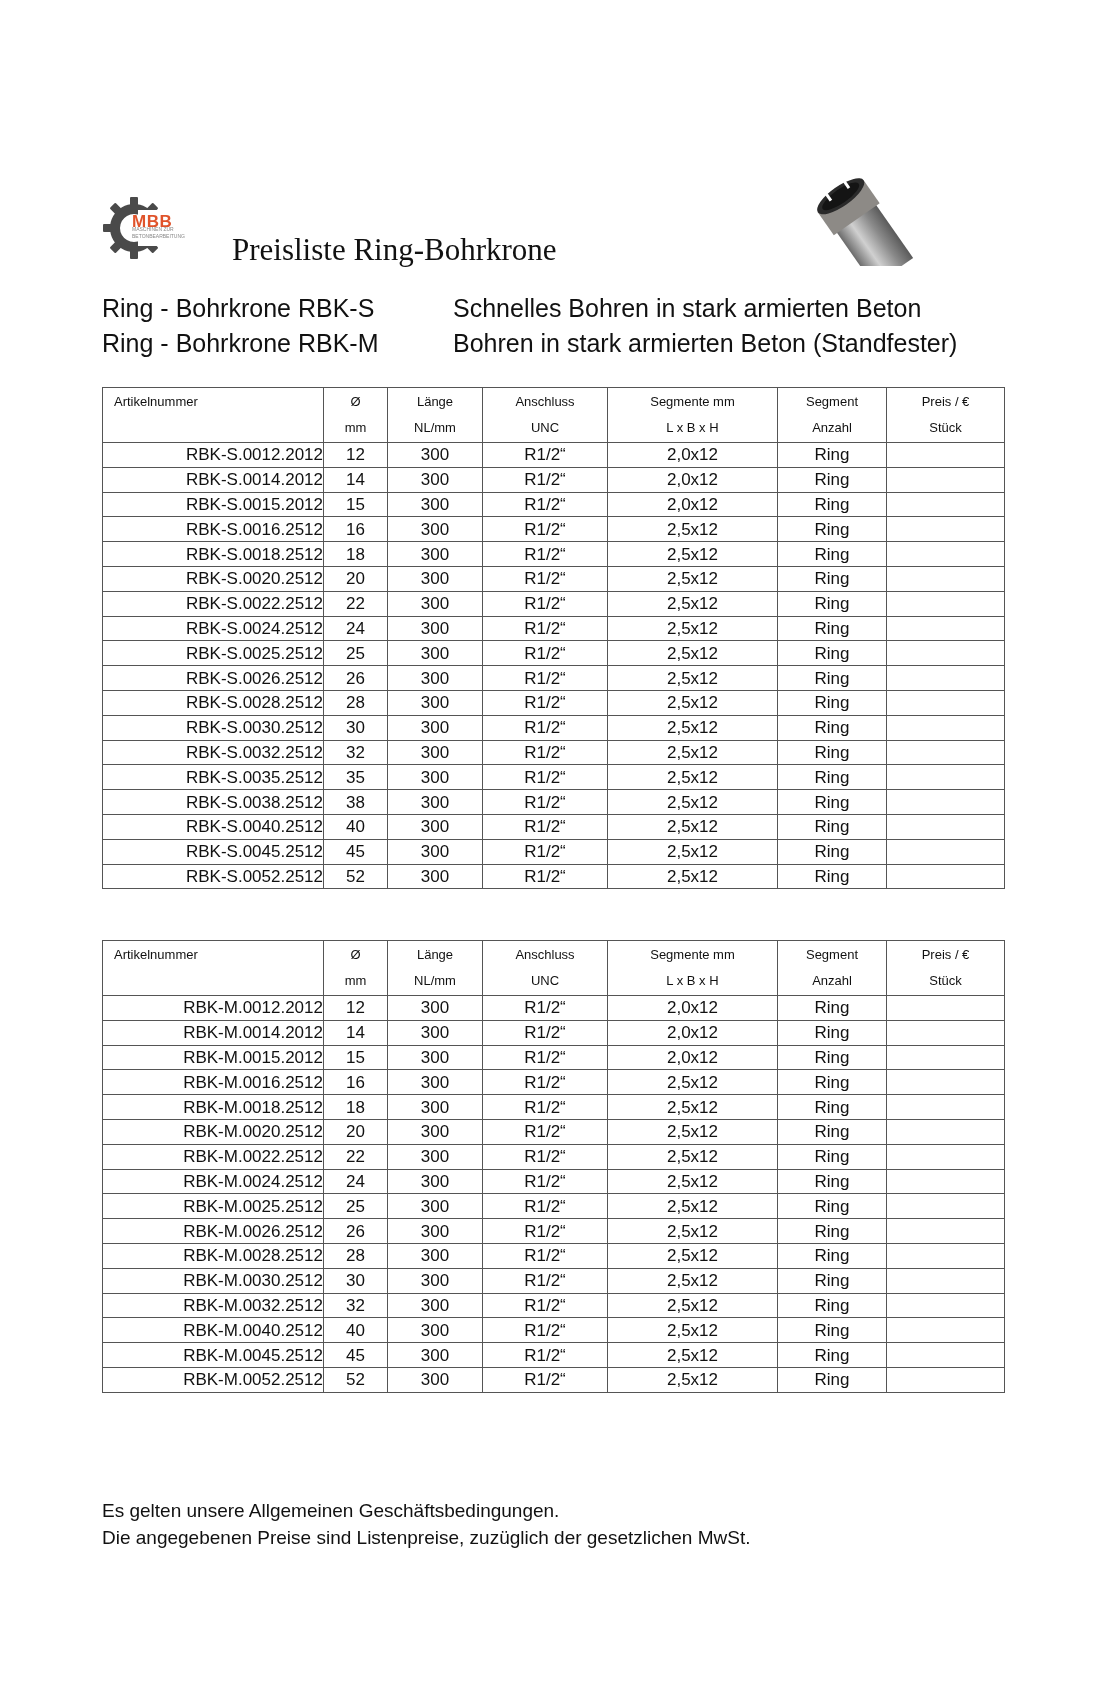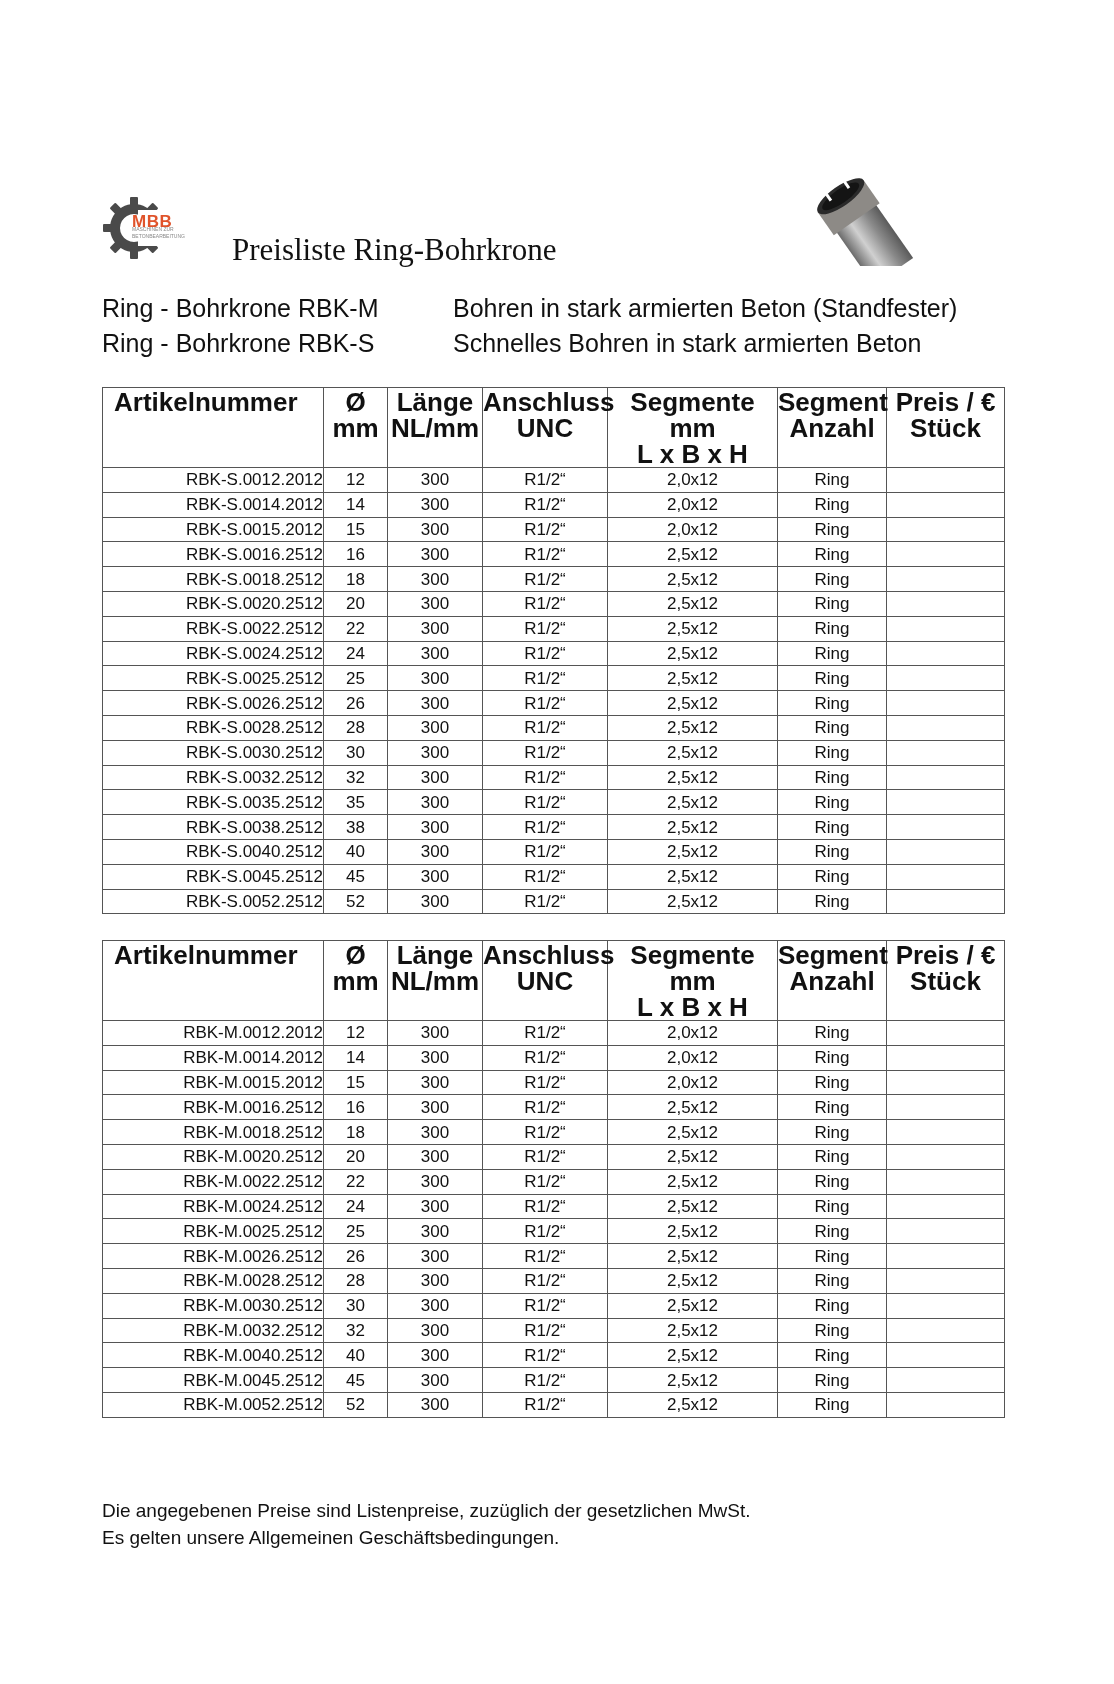--- a/index.html
+++ b/index.html
@@ -15,21 +15,21 @@
     .descs { position: absolute; left: 102px; top: 291px; font-size: 25px; line-height: 35px; }
     .desc-row { display: flex; }
     .desc-name { width: 351px; }
     table.price {
       position: absolute; left: 102px; width: 902px;
       border-collapse: collapse; table-layout: fixed;
       font-size: 17px;
     }
     table.price th, table.price td { border: 1.5px solid #555; padding: 0; }
     table.price th {
-      font-weight: bold; font-size: 26px; height: 53px; line-height: 26px;
+      font-weight: normal; font-size: 13px; height: 53px; line-height: 26px;
       vertical-align: top; padding-top: 1px;
     }
     table.price td { height: 23.8px; line-height: 23px; text-align: center; }
     table.price td.art { text-align: right; padding-left: 11px; }
     table.price th.art { text-align: left; padding-left: 11px; }
     .t1 { top: 387px; }
     .t2 { top: 940px; }
     .footer { position: absolute; left: 102px; top: 1497px; font-size: 19px; line-height: 27px; }
   </style>
 </head>
@@ -72,26 +72,26 @@
     <rect x="26" y="18" width="56" height="28" fill="#8d8a86"></rect>
     <ellipse cx="54" cy="18" rx="28" ry="10" fill="#2a2a2a"></ellipse>
     <ellipse cx="54" cy="18" rx="22" ry="7" fill="#141414"></ellipse>
     <rect x="42" y="8" width="3" height="8" fill="#ffffff"></rect>
     <rect x="64" y="8" width="3" height="8" fill="#ffffff"></rect>
   </g>
 </svg>
 
 <div class="descs">
   <div class="desc-row">
+    <span class="desc-name">Ring - Bohrkrone RBK-S</span>
+    <span>Schnelles Bohren in stark armierten Beton</span>
+  </div>
+  <div class="desc-row">
     <span class="desc-name">Ring - Bohrkrone RBK-M</span>
     <span>Bohren in stark armierten Beton (Standfester)</span>
-  </div>
-  <div class="desc-row">
-    <span class="desc-name">Ring - Bohrkrone RBK-S</span>
-    <span>Schnelles Bohren in stark armierten Beton</span>
   </div>
 </div>
 
 <table class="price t1">
   <colgroup>
     <col style="width:221px">
       <col style="width:64px">
       <col style="width:95px">
       <col style="width:125px">
     <col style="width:170px">
@@ -480,15 +480,15 @@
         <td>300</td>
         <td>R1/2“</td>
         <td>2,5x12</td>
         <td>Ring</td>
         <td></td>
       </tr>
     </tbody>
 </table>
 
 <div class="footer">
+  <div>Es gelten unsere Allgemeinen Geschäftsbedingungen.</div>
   <div>Die angegebenen Preise sind Listenpreise, zuzüglich der gesetzlichen MwSt.</div>
-  <div>Es gelten unsere Allgemeinen Geschäftsbedingungen.</div>
 </div>
 
 </body></html>

